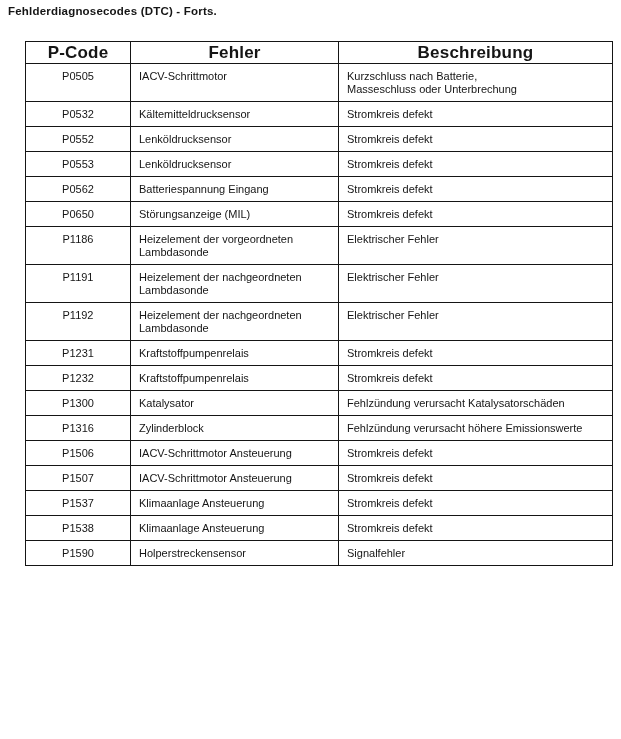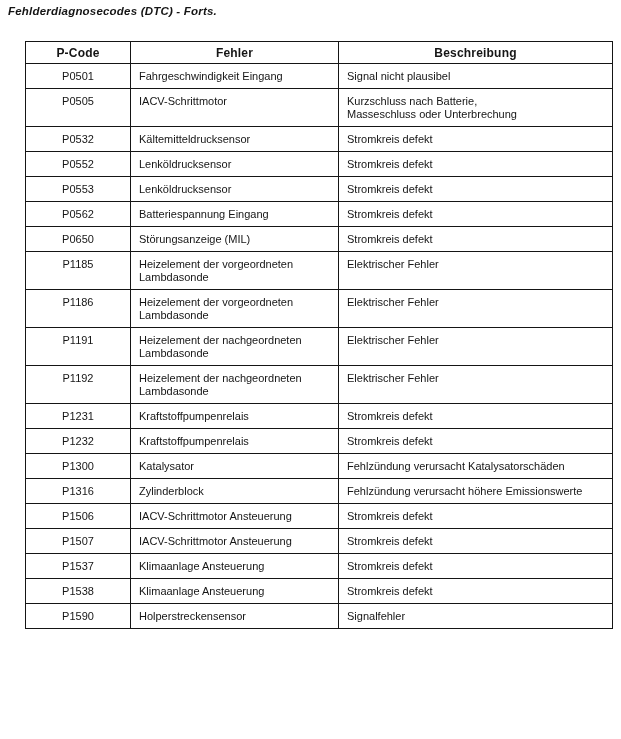--- a/index.html
+++ b/index.html
@@ -15,37 +15,36 @@
     position: relative;
     overflow: hidden;
   }
   .page-title {
     position: absolute;
     left: 8px;
     top: 5px;
     font-size: 11.5px;
     font-weight: bold;
     letter-spacing: 0.2px;
-    font-style: italic;
   }
   table.dtc-table {
     position: absolute;
     left: 25px;
     top: 41px;
     width: 587px;
     border-collapse: collapse;
     table-layout: fixed;
   }
   .dtc-table th,
   .dtc-table td {
     border: 1px solid #151515;
     overflow: hidden;
   }
   .dtc-table th {
-    font-size: 12px;
+    font-size: 17px;
     font-weight: bold;
     height: 21px;
     text-align: center;
     vertical-align: middle;
     padding: 0;
     letter-spacing: 0.2px;
   }
   .dtc-table td {
     font-size: 11px;
     line-height: 13px;
@@ -73,25 +72,20 @@
   </colgroup>
   <thead>
     <tr>
       <th>P-Code</th>
       <th>Fehler</th>
       <th>Beschreibung</th>
     </tr>
   </thead>
   <tbody>
       <tr>
-        <td class="col-code">P0501</td>
-        <td class="col-bauteil">Fahrgeschwindigkeit Eingang</td>
-        <td class="col-beschreibung">Signal nicht plausibel</td>
-      </tr>
-      <tr>
         <td class="col-code">P0505</td>
         <td class="col-bauteil">IACV-Schrittmotor</td>
         <td class="col-beschreibung">Kurzschluss nach Batterie,
 Masseschluss oder Unterbrechung</td>
       </tr>
       <tr>
         <td class="col-code">P0532</td>
         <td class="col-bauteil">Kältemitteldrucksensor</td>
         <td class="col-beschreibung">Stromkreis defekt</td>
       </tr>
@@ -107,26 +101,20 @@
       </tr>
       <tr>
         <td class="col-code">P0562</td>
         <td class="col-bauteil">Batteriespannung Eingang</td>
         <td class="col-beschreibung">Stromkreis defekt</td>
       </tr>
       <tr>
         <td class="col-code">P0650</td>
         <td class="col-bauteil">Störungsanzeige (MIL)</td>
         <td class="col-beschreibung">Stromkreis defekt</td>
-      </tr>
-      <tr>
-        <td class="col-code">P1185</td>
-        <td class="col-bauteil">Heizelement der vorgeordneten
-Lambdasonde</td>
-        <td class="col-beschreibung">Elektrischer Fehler</td>
       </tr>
       <tr>
         <td class="col-code">P1186</td>
         <td class="col-bauteil">Heizelement der vorgeordneten
 Lambdasonde</td>
         <td class="col-beschreibung">Elektrischer Fehler</td>
       </tr>
       <tr>
         <td class="col-code">P1191</td>
         <td class="col-bauteil">Heizelement der nachgeordneten

